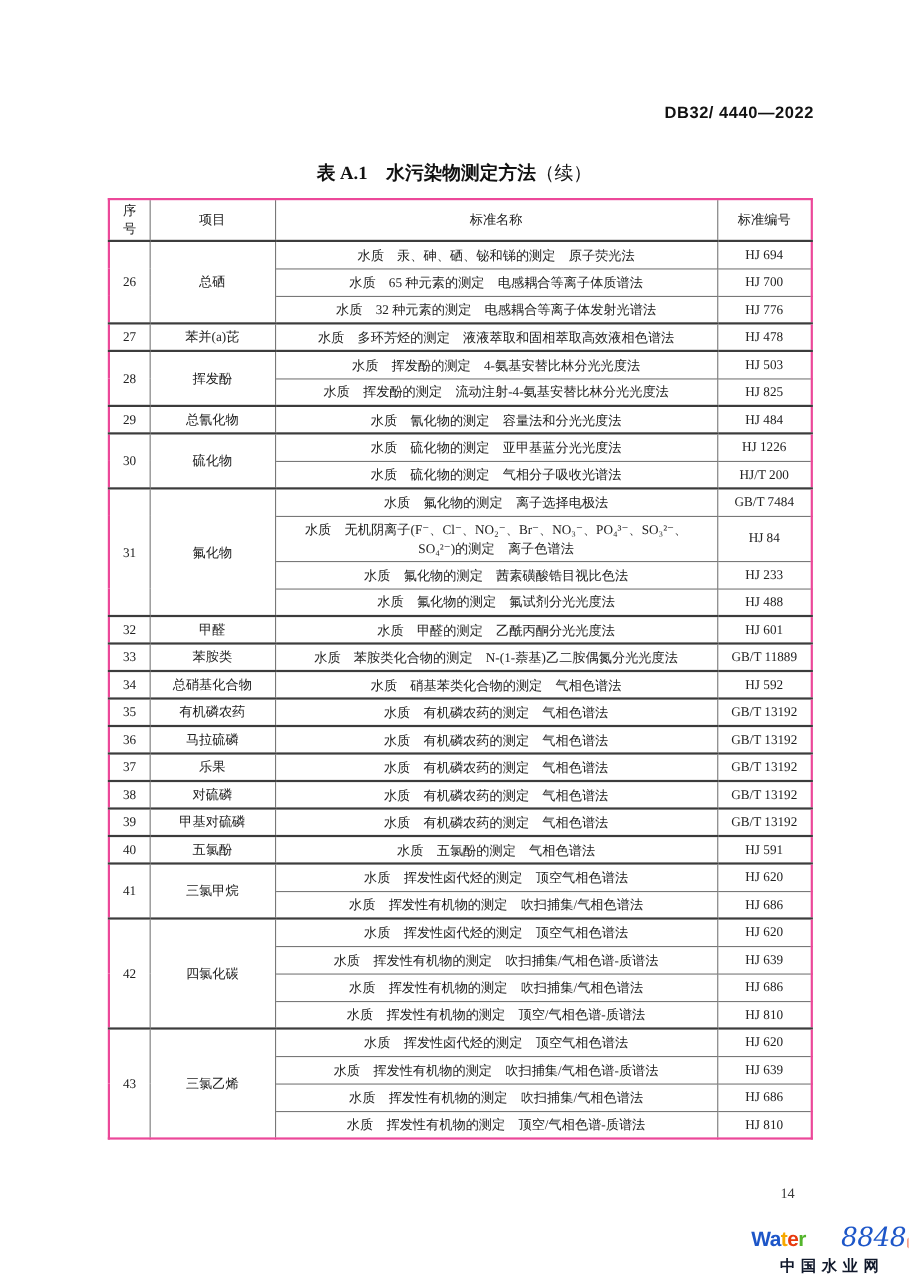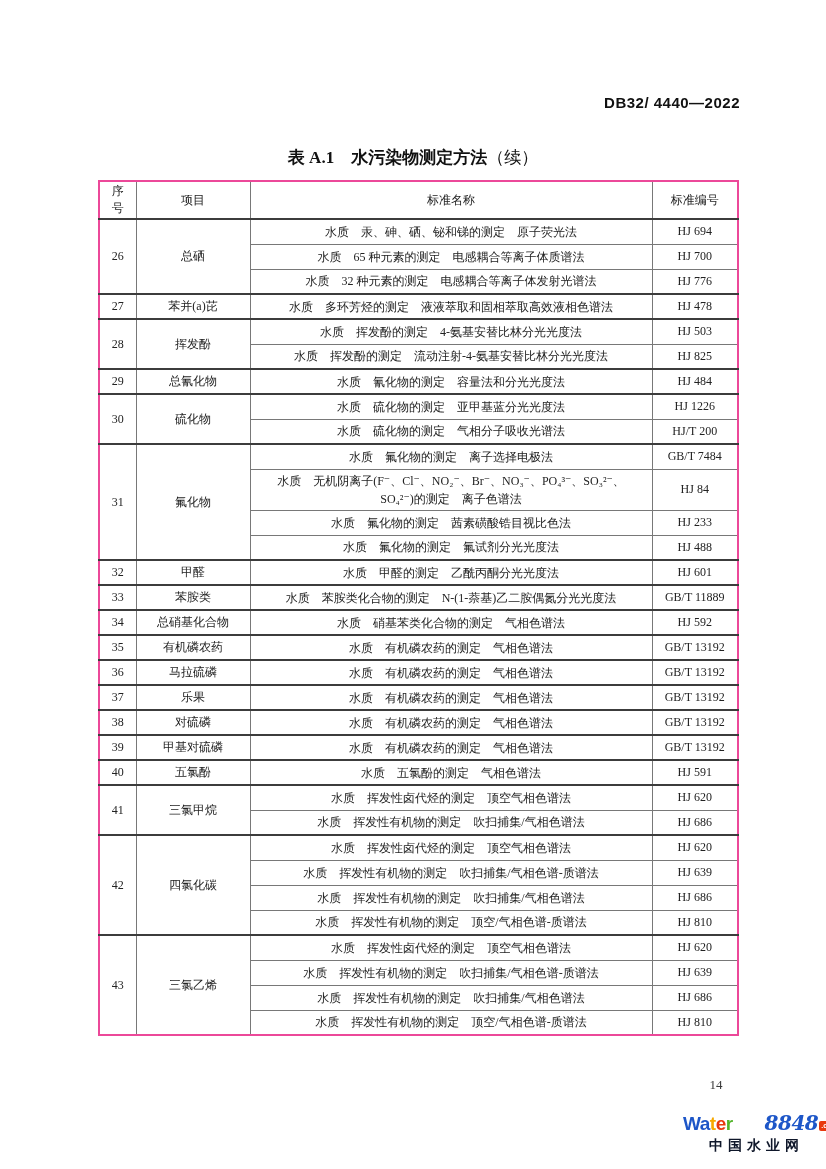--- a/index.html
+++ b/index.html
@@ -78,22 +78,22 @@
     width: 142px;
     text-align: center;
     font-family: "Liberation Sans", "DejaVu Sans", sans-serif;
     line-height: 1.15;
   }
   .brand-line { font-size: 19px; font-weight: 700; white-space: nowrap; }
   .brand-letter { letter-spacing: -0.5px; text-align: right; }
   .brand-num {
     font-family: "DejaVu Serif", serif;
     font-style: italic;
-    font-weight: 700;
-    font-size: 20px;
+    font-weight: 400;
+    font-size: 24px;
     margin-left: 32px;
   }
   .dotcom {
     display: inline-block;
     background: #e8380d;
     color: #ffffff;
     font-size: 7px;
     font-weight: 700;
     padding: 1px 2px;
     border-radius: 2px;

